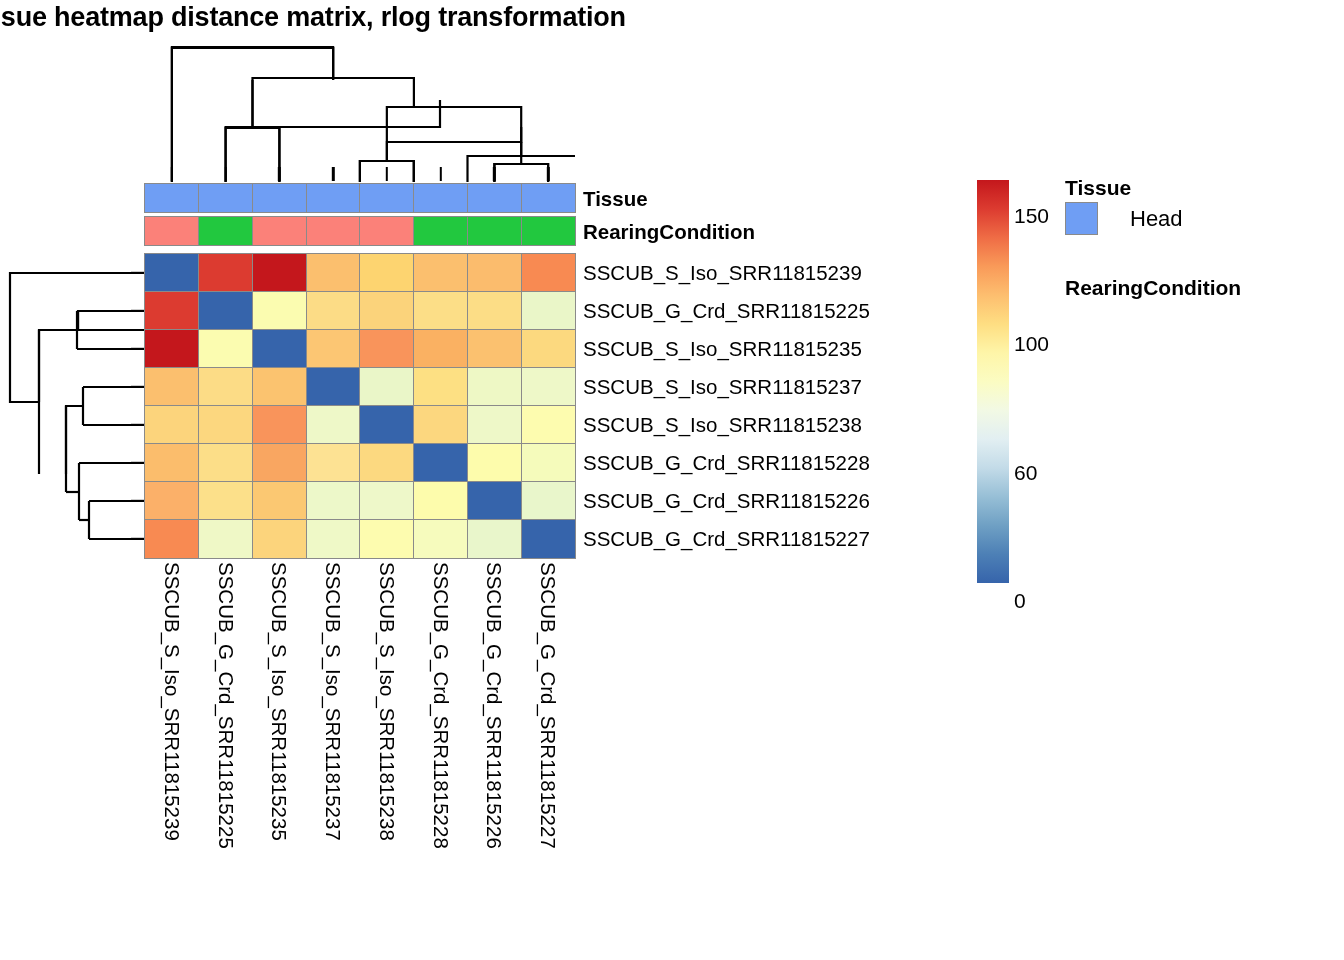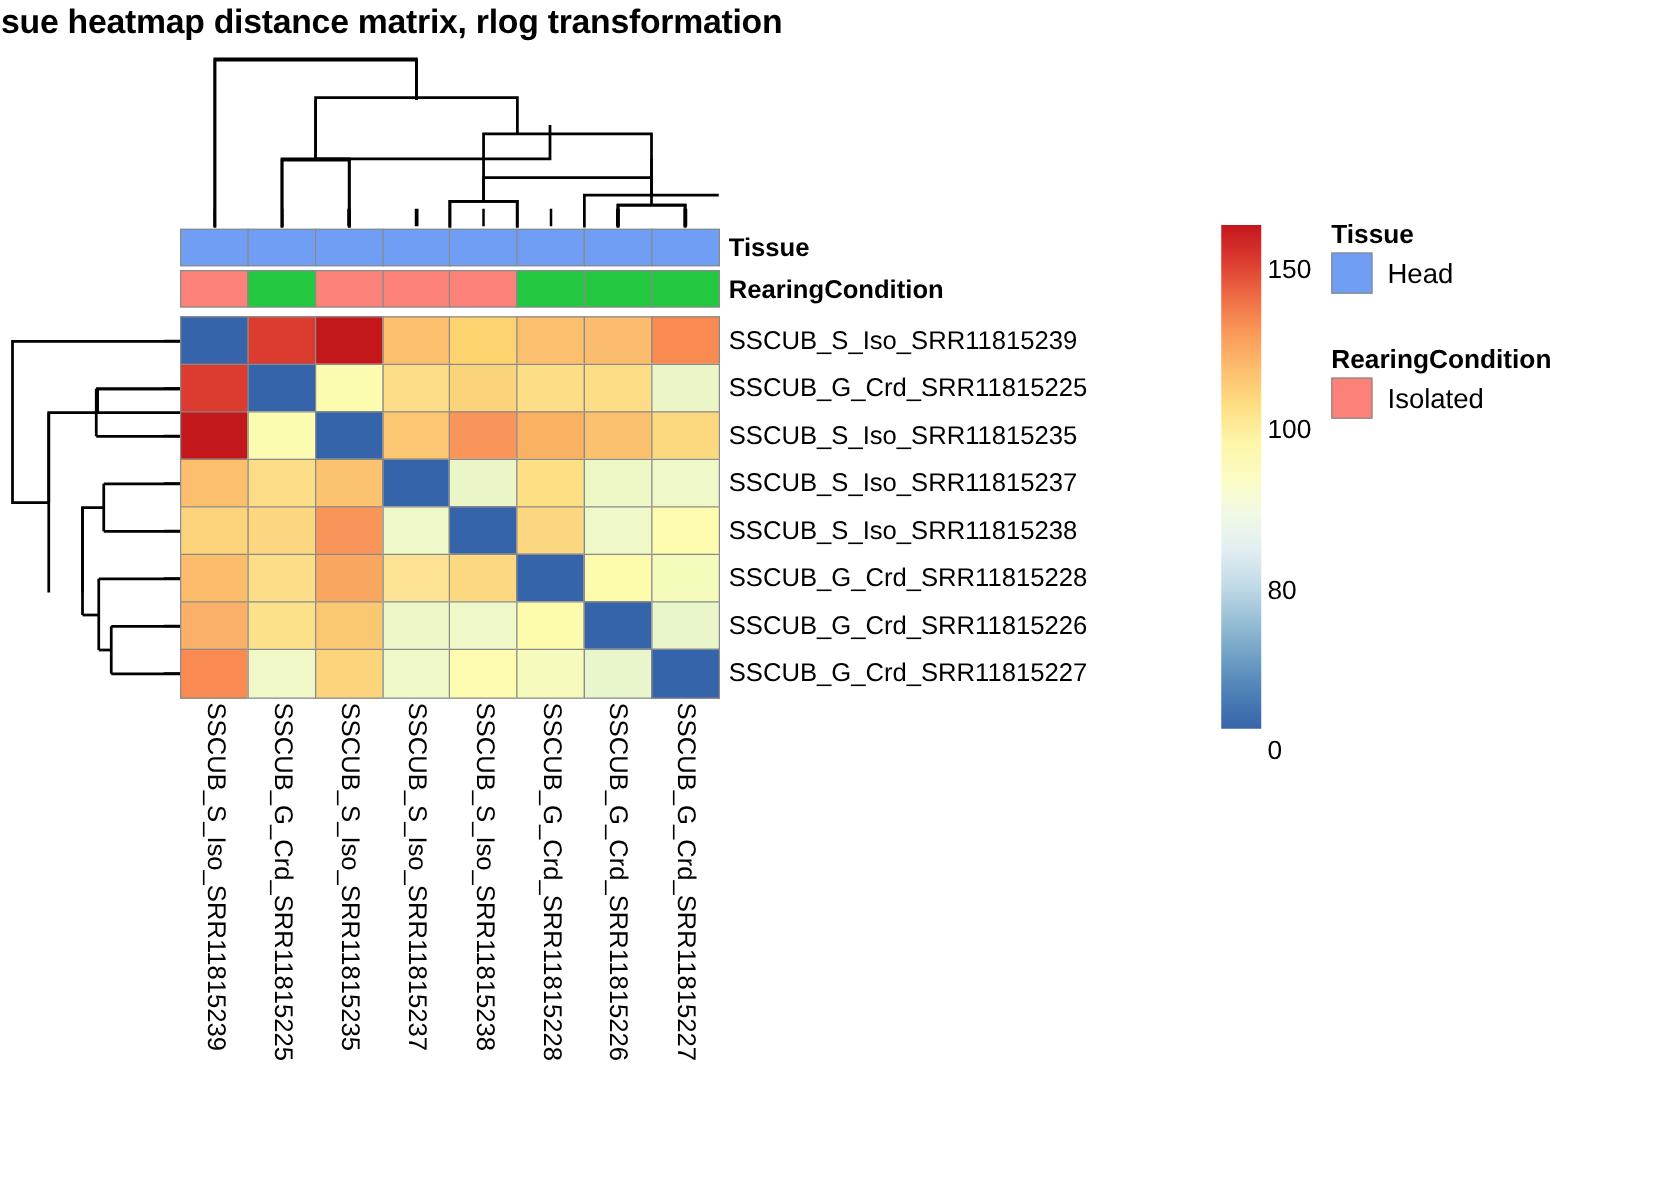--- a/index.html
+++ b/index.html
@@ -162,21 +162,21 @@
     margin-top:21px;
   }
 
   
   .legend-block{position:absolute;left:1065px;}
   .legend-title{
     font-size:21px;font-weight:bold;color:#000;
     white-space:nowrap;margin-bottom:2px;
   }
   .legend-row{
-    display:flex;align-items:center;height:33px;
+    display:flex;align-items:center;height:33px;gap:20px;
   }
   .legend-swatch{
     width:33px;height:33px;
     border:1.6px solid #8a8a8a;
     box-sizing:border-box;
     flex:0 0 auto;
   }
   .legend-text{
     font-size:22px;color:#000;
     margin-left:12px;white-space:nowrap;
@@ -415,32 +415,28 @@
       </div>
       <div class="collabel-slot">
         <div class="collabel">SSCUB_G_Crd_SRR11815227</div>
       </div>
     </div>
 
   <div id="colorbar" style="background: linear-gradient(rgb(196, 23, 28), rgb(220, 59, 48), rgb(239, 108, 69), rgb(249, 154, 89), rgb(253, 190, 111), rgb(254, 222, 130), rgb(254, 245, 168), rgb(251, 252, 194), rgb(242, 249, 228), rgb(226, 239, 242), rgb(195, 219, 232), rgb(151, 191, 214), rgb(111, 160, 196), rgb(77, 128, 182), rgb(54, 100, 171));"></div>
   <div id="colorbar-ticks">
       <div class="cb-tick" style="top: 183.968px;">150</div>
       <div class="cb-tick" style="top: 312.312px;">100</div>
-      <div class="cb-tick" style="top: 440.656px;">80</div>
+      <div class="cb-tick" style="top: 440.656px;">60</div>
       <div class="cb-tick" style="top: 569px;">0</div>
     </div>
 
   <div class="legend-block" id="legend-tissue">
       <div class="legend-title">Tissue</div>
       <div class="legend-row">
         <div class="legend-swatch" style="background: rgb(111, 158, 244);"></div>
         <div class="legend-text">Head</div>
       </div>
     </div>
   <div class="legend-block" id="legend-rearing">
       <div class="legend-title">RearingCondition</div>
-      <div class="legend-row">
-        <div class="legend-swatch" style="background: rgb(251, 129, 121);"></div>
-        <div class="legend-text">Isolated</div>
-      </div>
     </div>
 
 </div>
 
 </body></html>

